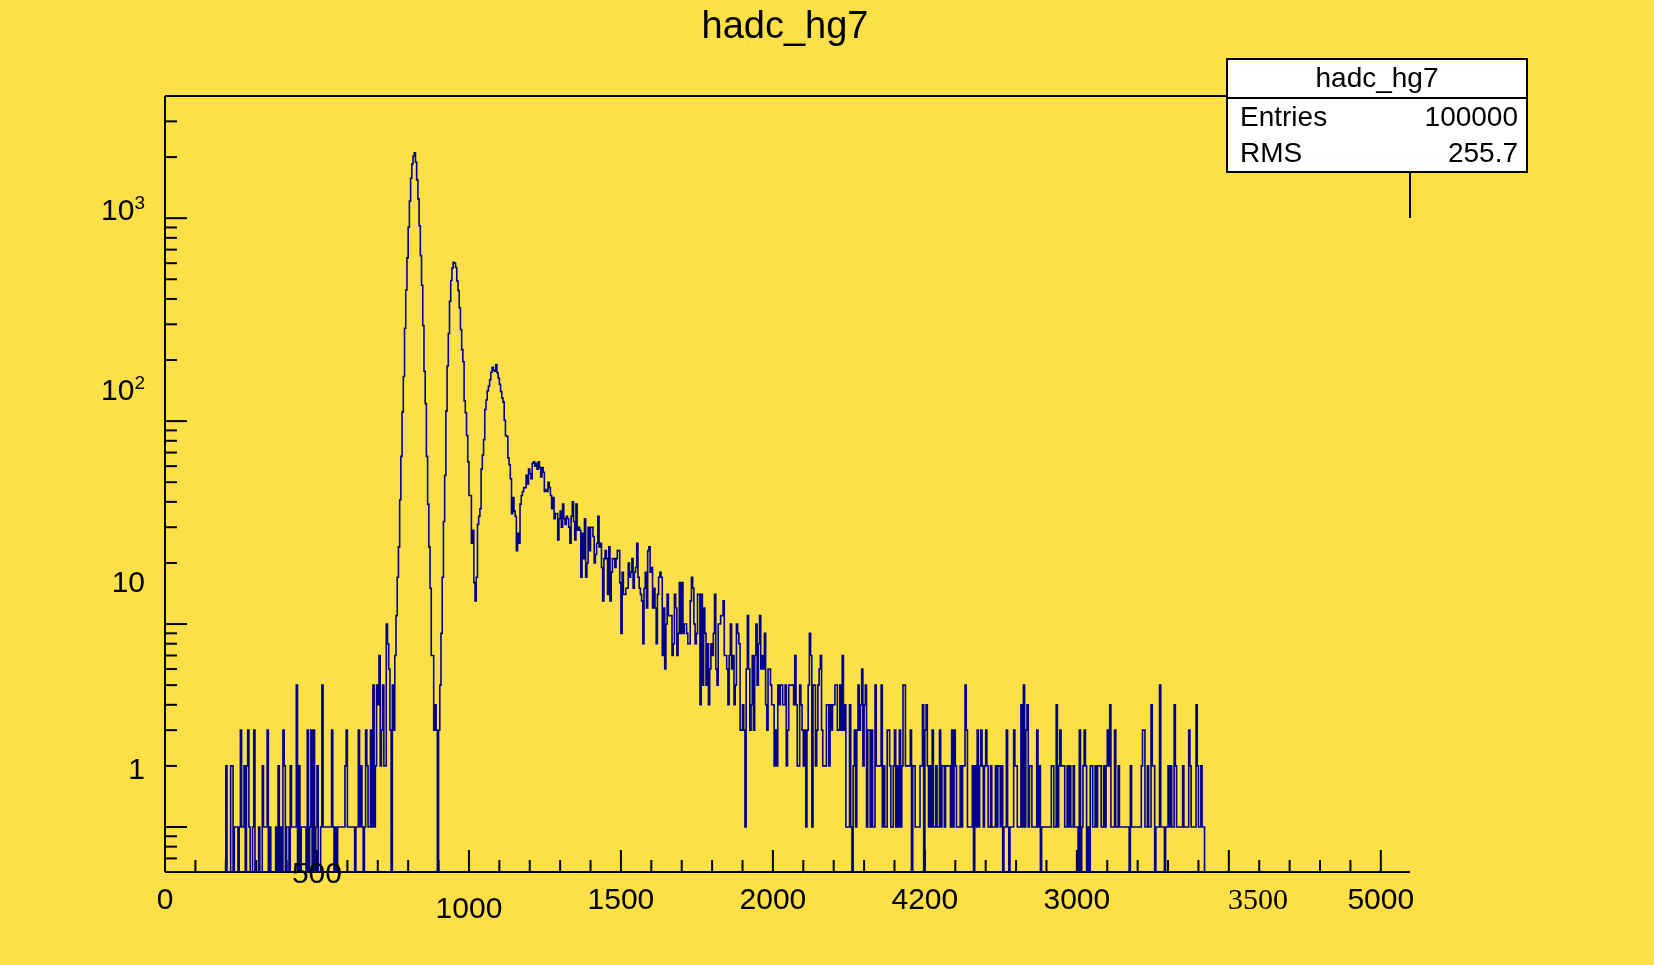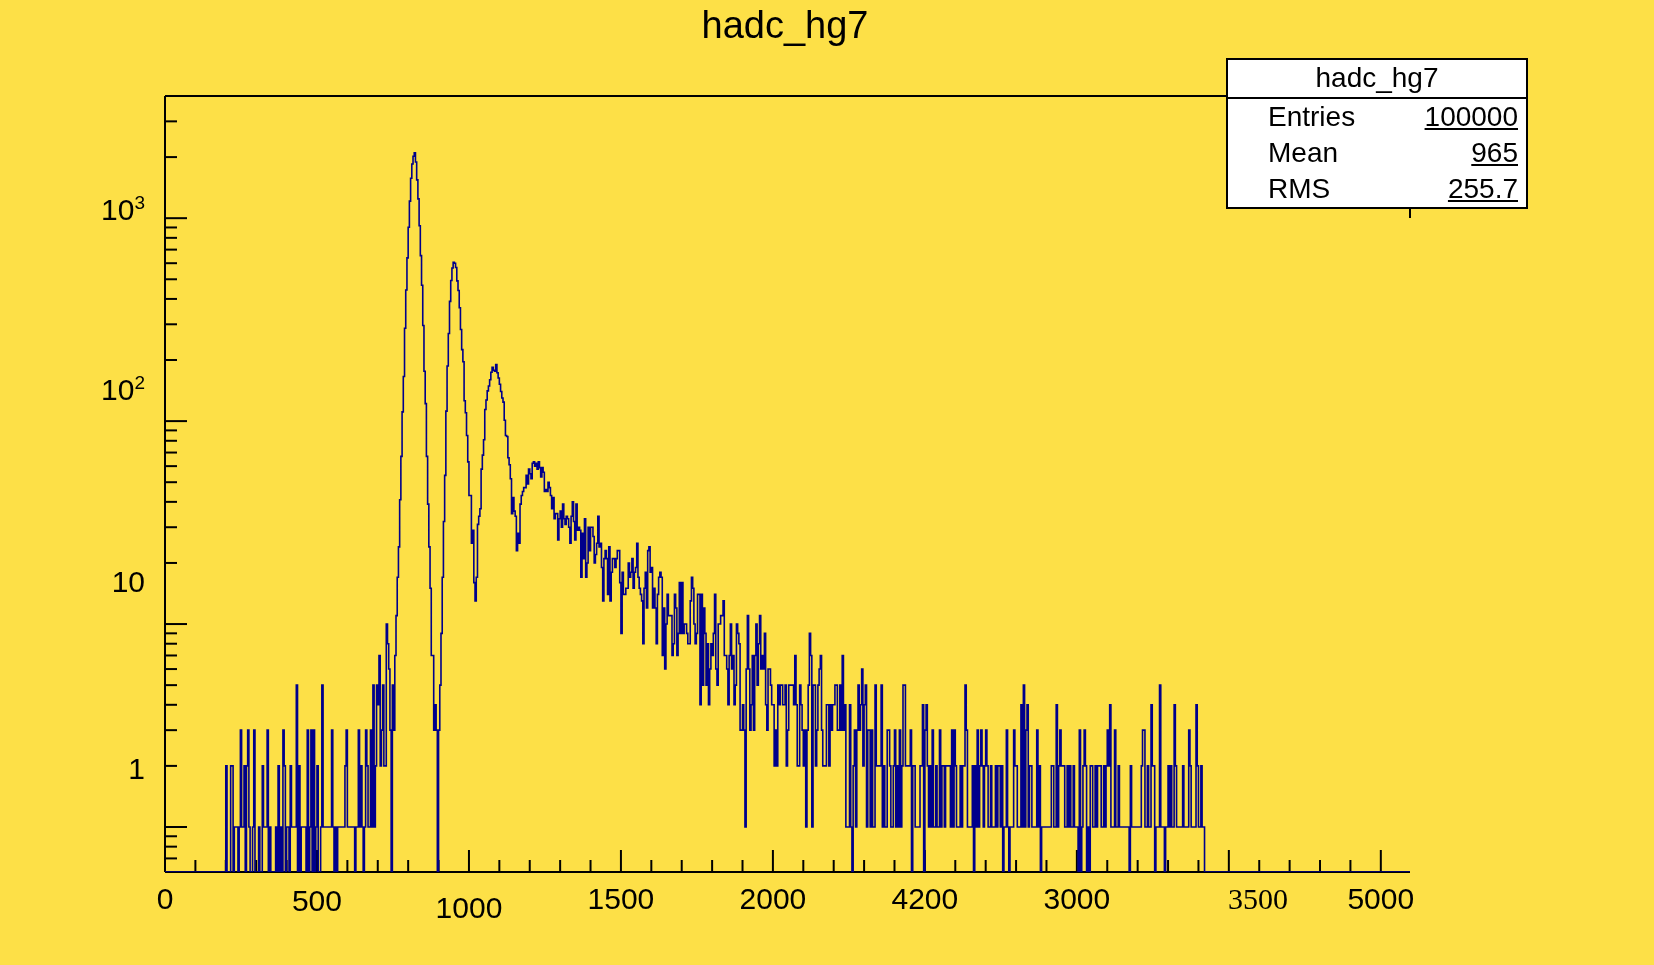--- a/index.html
+++ b/index.html
@@ -50,23 +50,22 @@
     height: 37px;
   }
   .stats-row {
     display: flex;
     justify-content: space-between;
     font-size: 28px;
     line-height: 36px;
     padding: 0 8px 0 12px;
     color: #000;
     height: 36px;
-    margin-left: 28px;
-  }
-  .stats-row .sv { text-align: center; text-decoration: underline; }
+  }
+  .stats-row .sv { text-align: center; }
   
   .ylab {
     position: absolute;
     text-align: right;
     font-size: 30px;
     color: #000;
     white-space: nowrap;
   }
   .ylab sup { font-size: 19px; vertical-align: super; }
   .xlab {
@@ -181,39 +180,35 @@
       </g>
     </svg>
 
   <div class="ylab" style="left:60px; top:192px; width:85px;">10<sup>3</sup></div>
   <div class="ylab" style="left:60px; top:372px; width:85px;">10<sup>2</sup></div>
   <div class="ylab" style="left:60px; top:565px; width:85px;">10</div>
   <div class="ylab" style="left:60px; top:752px; width:85px;">1</div>
 
   <div id="xlabels">
       <div class="xlab" style="left: 105px; top: 882px; width: 120px;">0</div>
-      <div class="xlab" style="left: 256.978px; top: 884px; width: 120px;">500</div>
+      <div class="xlab" style="left: 256.978px; top: 856px; width: 120px;">500</div>
       <div class="xlab" style="left: 408.955px; top: 882px; width: 120px; margin-top: 9px;">1000</div>
       <div class="xlab" style="left: 560.933px; top: 882px; width: 120px;">1500</div>
       <div class="xlab" style="left: 712.91px; top: 882px; width: 120px;">2000</div>
       <div class="xlab" style="left: 864.888px; top: 882px; width: 120px;">4200</div>
       <div class="xlab" style="left: 1016.87px; top: 882px; width: 120px;">3000</div>
       <div class="xlab" style="left: 1198px; top: 882px; width: 120px; font-family: Liberation Serif, serif;">3500</div>
       <div class="xlab" style="left: 1320.82px; top: 882px; width: 120px;">5000</div>
     </div>
 
   <div id="stats-box">
     <div id="stats-title">hadc_hg7</div>
     <div class="stats-row">
       <span class="sl">Entries</span>
       <span class="sv">100000</span>
     </div>
     <div class="stats-row">
-      <span class="sl">Mean</span>
-      <span class="sv">965</span>
-    </div>
-    <div class="stats-row">
       <span class="sl">RMS</span>
       <span class="sv">255.7</span>
     </div>
   </div>
 
 </div>
 
 </body></html>

